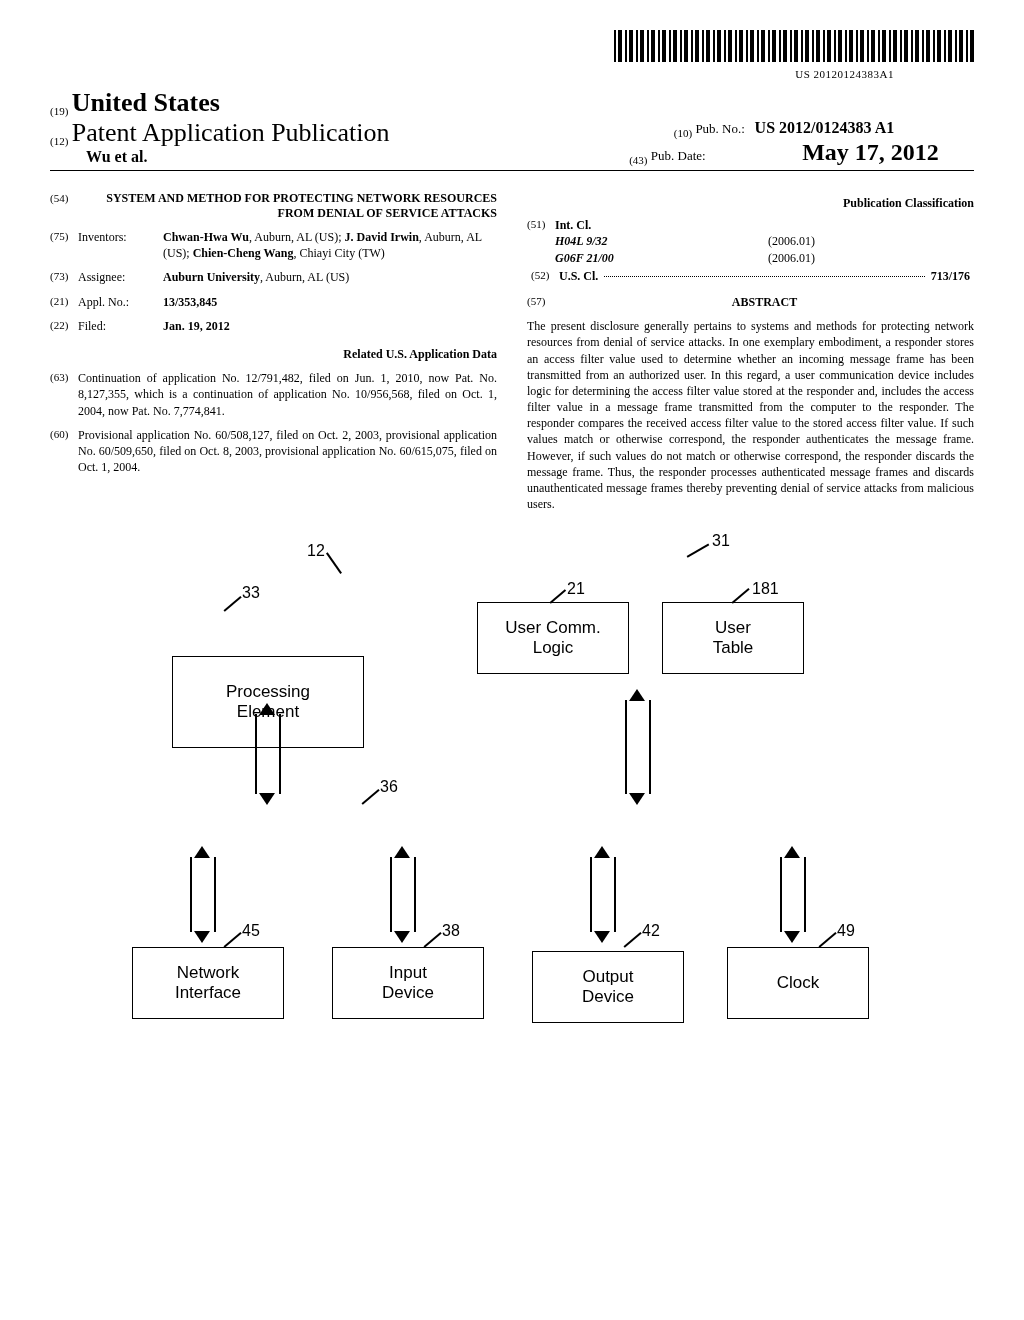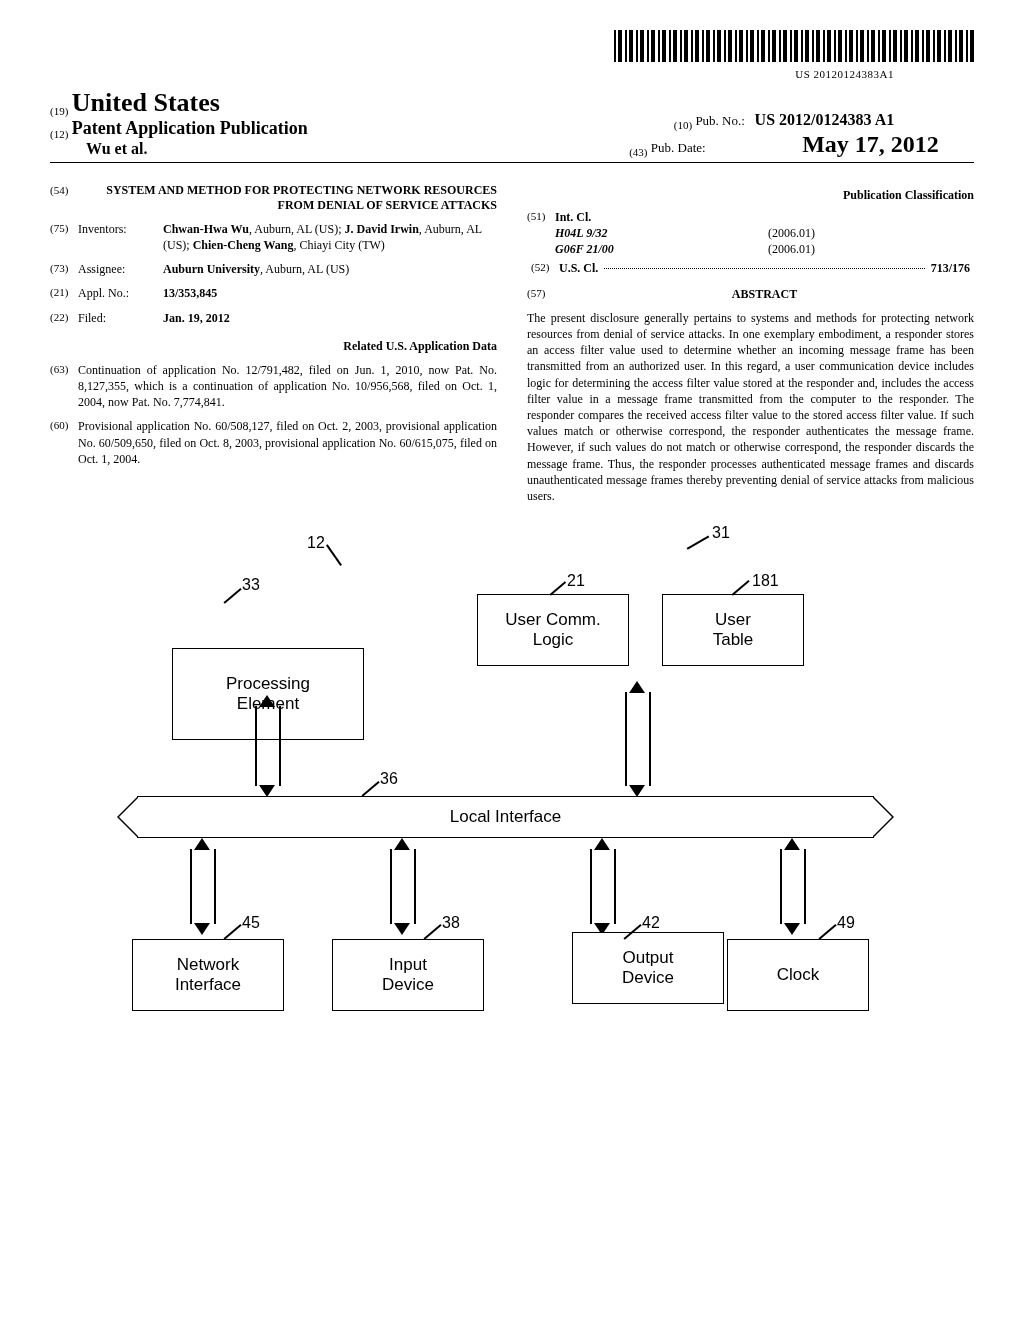--- a/index.html
+++ b/index.html
@@ -26,21 +26,21 @@
     font-size: 11px;
     letter-spacing: 0.5px;
     margin-right: 80px;
   }
   .header-block {
     margin-top: 6px;
   }
   .country-line { font-size: 14px; }
   .country-main { font-size: 26px; font-weight: bold; }
   .pub-line { font-size: 14px; }
-  .pub-main { font-size: 18px; font-weight: bold; }
+  .pub-main { font-size: 26px; font-weight: normal; }
   .sub-num { font-size: 11px; vertical-align: sub; }
   .header-right { text-align: center; }
   .pubno { font-size: 16px; font-weight: bold; }
   .pubdate { font-size: 24px; font-weight: bold; }
   .authors { font-size: 16px; font-weight: bold; padding-left: 36px; }
   hr.rule { border: none; border-top: 1.5px solid #000; margin: 4px 0 12px 0; }
   .two-col {
     display: flex;
     gap: 30px;
   }
@@ -250,25 +250,20 @@
 
   <div class="arrow-block dbl-arrow-v" style="left:140px; top:162px; width:30px; height:100px;">
       <div class="shaft1"></div>
       <div class="shaft2"></div>
     </div>
   <div class="arrow-block dbl-arrow-v" style="left:510px; top:148px; width:30px; height:114px;">
       <div class="shaft1"></div>
       <div class="shaft2"></div>
     </div>
 
-  <div class="bus" style="left:25px; top:262px; width:735px; height:40px;">
-    <div class="bus-cap-l"></div>
-    <span>Local Interface</span>
-    <div class="bus-cap-r"></div>
-  </div>
   <div class="ref-label" style="left:268px; top:236px;">36</div>
   <div class="lead-line" style="left:250px; top:261px; width:22px; transform:rotate(-40deg);"></div>
 
   <div class="arrow-block dbl-arrow-v" style="left:75px; top:305px; width:30px; height:95px;">
       <div class="shaft1"></div>
       <div class="shaft2"></div>
     </div>
   <div class="arrow-block dbl-arrow-v" style="left:275px; top:305px; width:30px; height:95px;">
       <div class="shaft1"></div>
       <div class="shaft2"></div>
@@ -289,21 +284,21 @@
   <div class="ref-label" style="left:130px; top:380px;">45</div>
   <div class="lead-line" style="left:112px; top:404px; width:22px; transform:rotate(-40deg);"></div>
 
   <div class="box" style="left:220px; top:405px; width:150px; height:70px; white-space:pre-line;">
     <span>Input
 Device</span>
   </div>
   <div class="ref-label" style="left:330px; top:380px;">38</div>
   <div class="lead-line" style="left:312px; top:404px; width:22px; transform:rotate(-40deg);"></div>
 
-  <div class="box" style="left:420px; top:398px; width:150px; height:70px; white-space:pre-line;margin-left:40px;">
+  <div class="box" style="left:420px; top:409px; width:150px; height:70px; white-space:pre-line;">
     <span>Output
 Device</span>
   </div>
   <div class="ref-label" style="left:530px; top:380px;">42</div>
   <div class="lead-line" style="left:512px; top:404px; width:22px; transform:rotate(-40deg);"></div>
 
   <div class="box" style="left:615px; top:405px; width:140px; height:70px;">
     <span>Clock</span>
   </div>
   <div class="ref-label" style="left:725px; top:380px;">49</div>

